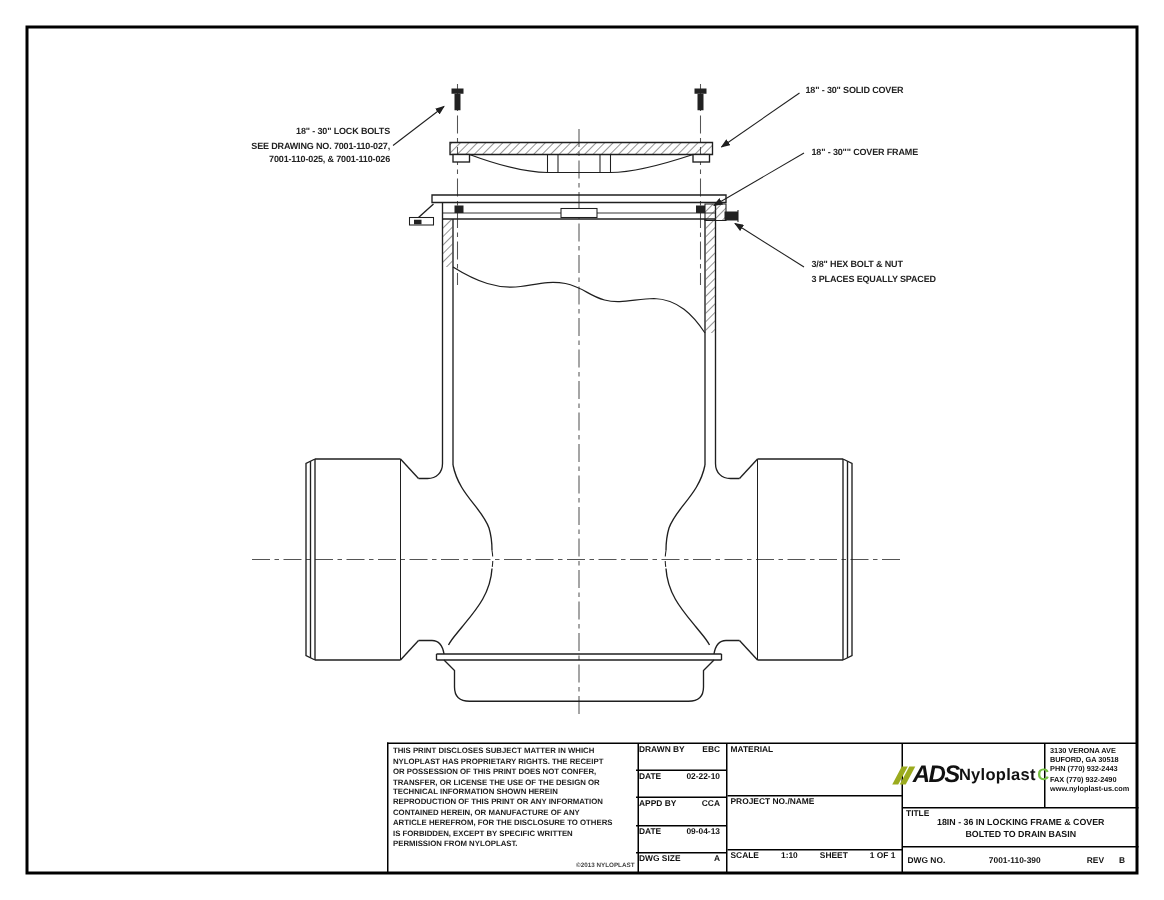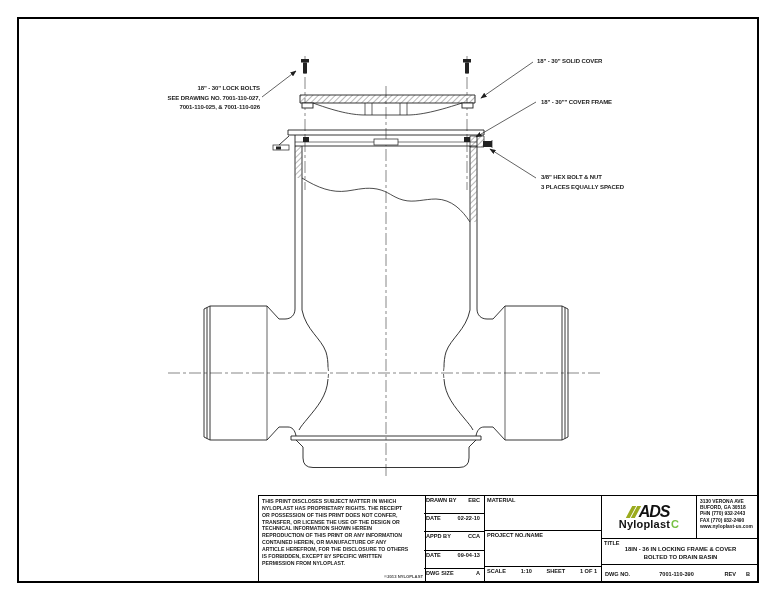--- a/index.html
+++ b/index.html
@@ -23,21 +23,21 @@
   .midcol{position:absolute;left:165px;top:0;width:60px;height:86px;}
   .midrow{height:16.2px;border-bottom:1px solid #000;display:flex;
       justify-content:space-between;align-items:flex-start;padding:1px 4px 0 2px;font-weight:bold;}
   .midrow:last-child{border-bottom:none;}
   .valcol{position:absolute;left:225px;top:0;width:117px;height:86px;border-left:1px solid #000;}
   .valbig{height:33.4px;border-bottom:1px solid #000;padding:1px 0 0 2px;font-weight:bold;}
   .valrow{height:16.2px;display:flex;justify-content:space-between;align-items:flex-start;
       padding:1px 5px 0 2px;font-weight:bold;}
   .rightcol{position:absolute;left:342px;top:0;width:157px;height:86px;border-left:1px solid #000;}
   .logo-row{height:42px;display:flex;border-bottom:1px solid #000;}
-  .logo-cell{width:94px;border-right:1px solid #000;display:flex;flex-direction:column;
+  .logo-cell{width:94px;border-right:1px solid #000;display:flex;
       align-items:center;justify-content:center;}
   .ads-line{display:flex;align-items:center;height:15px;}
   .slash{width:3.5px;height:12px;margin-right:1.6px;transform:skewX(-28deg);}
   .ads-text{font-size:16px;font-weight:bold;font-style:italic;letter-spacing:-1px;line-height:14px;}
   .nylo-line{font-size:11px;font-weight:bold;letter-spacing:0.2px;margin-top:-1px;}
   .nylo-mark{font-weight:bold;margin-left:1px;}
   .addr-cell{flex:1;padding:2.5px 0 0 3px;font-size:4.9px;line-height:6.4px;font-weight:bold;}
   .title-row{height:24px;border-bottom:1px solid #000;position:relative;padding-top:1px;}
   .title-label{position:absolute;left:2px;top:1px;font-weight:bold;font-size:5.6px;}
   .title-lines{margin-top:6px;text-align:center;font-weight:bold;font-size:5.9px;line-height:7.5px;}

